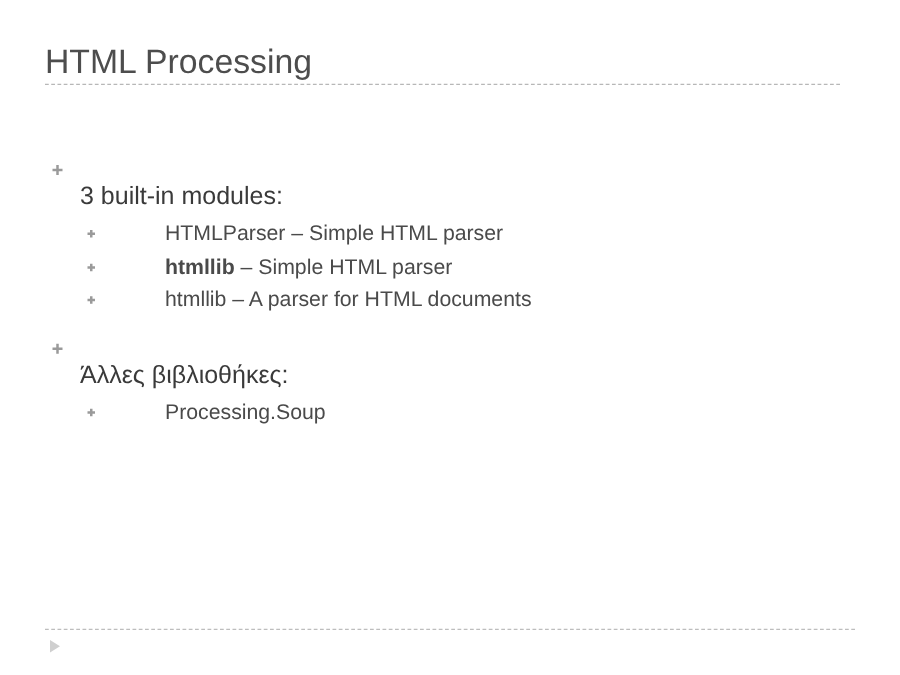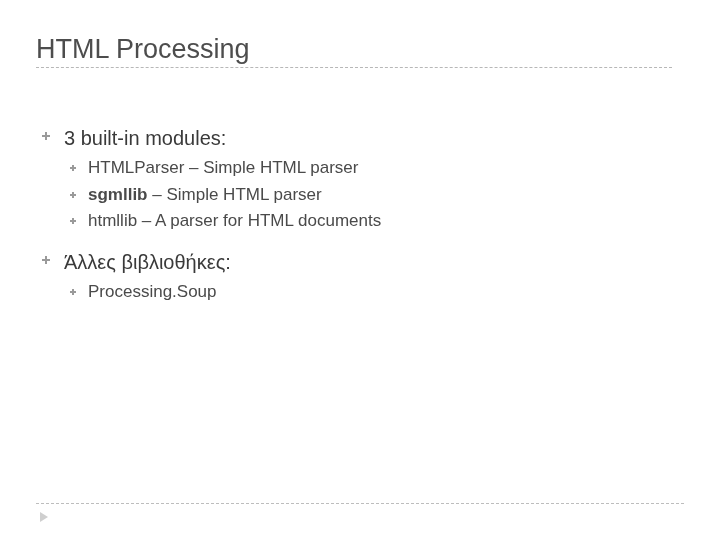--- a/index.html
+++ b/index.html
@@ -56,30 +56,32 @@
     width: 2px; height: 8px;
   }
   .top-bullet::after {
     left: 0; top: 3px;
     width: 8px; height: 2px;
   }
   .top-text {
     font-size: 20px;
     color: #3a3a3a;
     line-height: 1.4;
+    margin-top: 19px;
   }
   .sub-list {
     padding-left: 28px;
     margin-top: 4px;
     margin-bottom: 14px;
   }
   .sub-item {
     display: flex;
     align-items: flex-start;
     margin-bottom: 2px;
+    gap: 44px;
   }
   .sub-bullet {
     width: 6px;
     height: 6px;
     flex-shrink: 0;
     margin-top: 9px;
     margin-right: 12px;
     position: relative;
   }
   .sub-bullet::before,
@@ -135,21 +137,21 @@
       <span class="top-bullet"></span>
       <span class="top-text">3 built-in modules:</span>
     </div>
     <div class="sub-list">
       <div class="sub-item">
         <span class="sub-bullet"></span>
         <span class="sub-text">HTMLParser – Simple HTML parser</span>
       </div>
       <div class="sub-item">
         <span class="sub-bullet"></span>
-        <span class="sub-text"><span class="bold">sgmllib</span><span> – Simple HTML parser</span></span>
+        <span class="sub-text"><span class="bold">htmllib</span><span> – Simple HTML parser</span></span>
       </div>
       <div class="sub-item">
         <span class="sub-bullet"></span>
         <span class="sub-text">htmllib – A parser for HTML documents</span>
       </div>
     </div>
 
     <div class="top-item">
       <span class="top-bullet"></span>
       <span class="top-text">Άλλες βιβλιοθήκες:</span>

